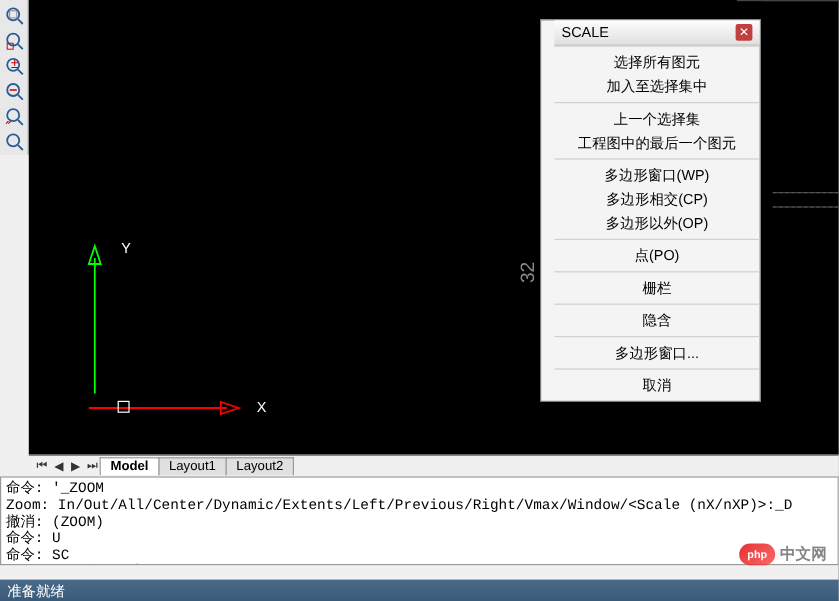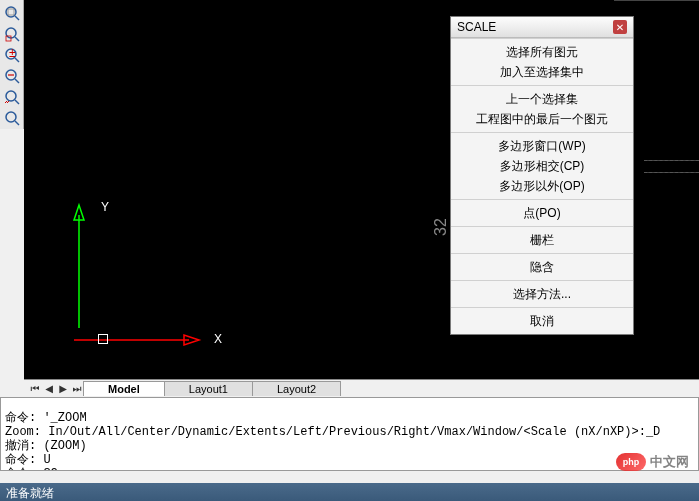--- a/index.html
+++ b/index.html
@@ -13,34 +13,34 @@
     
     .ucs-icon { position: absolute; left: 40px; top: 200px; }
     .ucs-y-arrow { position: absolute; left: 5px; top: 0; }
     .ucs-y-label { position: absolute; left: 37px; top: 0; color: #fff; }
     .ucs-x-arrow { position: absolute; left: 5px; top: 112px; }
     .ucs-x-label { position: absolute; left: 150px; top: 132px; color: #fff; }
     .ucs-origin { position: absolute; left: 34px; top: 134px; width: 10px; height: 10px; border: 1px solid #fff; }
     
     .tab-bar { position: absolute; left: 24px; top: 379px; right: 0; height: 18px; background: #f0f0f0; border-top: 1px solid #888; display: flex; align-items: center; padding-left: 4px; }
     .tab-nav-btn { width: 14px; height: 14px; display: inline-flex; align-items: center; justify-content: center; cursor: pointer; font-size: 10px; color: #333; }
-    .tab { padding: 1px 24px; border: 1px solid #999; border-bottom: none; margin-left: -1px; background: #e0e0e0; cursor: pointer; font-size: 11px; }
+    .tab { padding: 1px 8px; border: 1px solid #999; border-bottom: none; margin-left: -1px; background: #e0e0e0; cursor: pointer; font-size: 11px; }
     .tab.active { background: #fff; font-weight: bold; }
     
-    .command-area { position: absolute; left: 0; top: 397px; right: 0; height: 74px; background: #fff; border: 1px solid #999; padding: 13px 4px; overflow: hidden; }
+    .command-area { position: absolute; left: 0; top: 397px; right: 0; height: 74px; background: #fff; border: 1px solid #999; padding: 2px 4px; overflow: hidden; }
     .command-line { font-family: "Courier New", monospace; font-size: 12px; line-height: 14px; white-space: nowrap; }
     .command-input-line { font-family: "Courier New", monospace; font-size: 13px; font-weight: bold; line-height: 16px; }
     
     .watermark { position: absolute; right: 10px; bottom: 30px; display: flex; align-items: center; gap: 4px; opacity: 0.8; }
     .watermark-logo { width: 30px; height: 18px; background: linear-gradient(135deg, #d00, #f44); border-radius: 9px; display: flex; align-items: center; justify-content: center; color: #fff; font-size: 9px; font-weight: bold; }
     .watermark-text { color: #666; font-size: 13px; font-weight: bold; }
     
     .status-bar { position: absolute; left: 0; bottom: 0; right: 0; height: 18px; background: linear-gradient(#4a6a8a, #3a5a7a); color: #fff; padding: 2px 6px; font-size: 12px; }
     
-    .context-menu { position: absolute; left: 450px; top: 16px; width: 184px; background: #f4f4f4; border: 1px solid #7a7a7a; box-shadow: 2px 2px 4px rgba(0,0,0,0.3); }
+    .context-menu { position: absolute; left: 450px; top: 16px; width: 184px; background: #f4f4f4; border: 1px solid #7a7a7a; box-shadow: 2px 2px 4px rgba(0,0,0,0.3); padding-left: 11px; }
     .menu-title-bar { background: linear-gradient(#fdfdfd, #e0e0e0); border-bottom: 1px solid #bbb; padding: 3px 6px; display: flex; justify-content: space-between; align-items: center; font-size: 11px; }
     .menu-close { width: 14px; height: 14px; background: #c04040; color: #fff; display: flex; align-items: center; justify-content: center; font-size: 10px; cursor: pointer; border-radius: 2px; }
     .menu-section { border-top: 1px solid #d0d0d0; padding: 3px 0; }
     .menu-section:first-of-type { border-top: none; }
     .menu-item { padding: 2px 10px; cursor: pointer; font-size: 12px; line-height: 16px; text-align: center; }
     
     .bg-dim-text { position: absolute; color: #888; font-size: 16px; transform: rotate(-90deg); }
     .bg-line-h { position: absolute; height: 1px; background: #444; }
   </style>
 </head>
@@ -161,18 +161,18 @@
   <div class="menu-section">
     <div class="menu-item">点(PO)</div>
   </div>
   <div class="menu-section">
     <div class="menu-item">栅栏</div>
   </div>
   <div class="menu-section">
     <div class="menu-item">隐含</div>
   </div>
   <div class="menu-section">
-    <div class="menu-item">选择方法...</div>
+    <div class="menu-item">多边形窗口...</div>
   </div>
   <div class="menu-section">
     <div class="menu-item">取消</div>
   </div>
 </div>
 
 </body></html>

